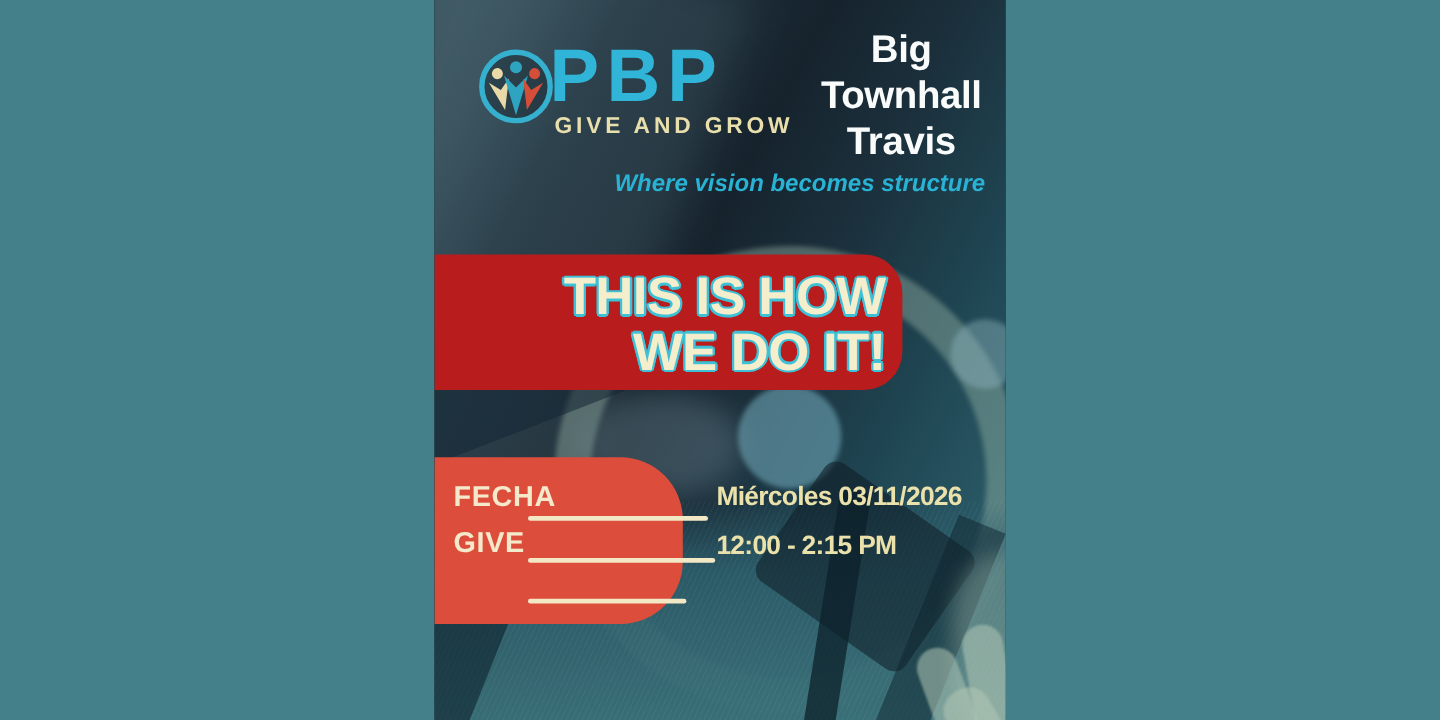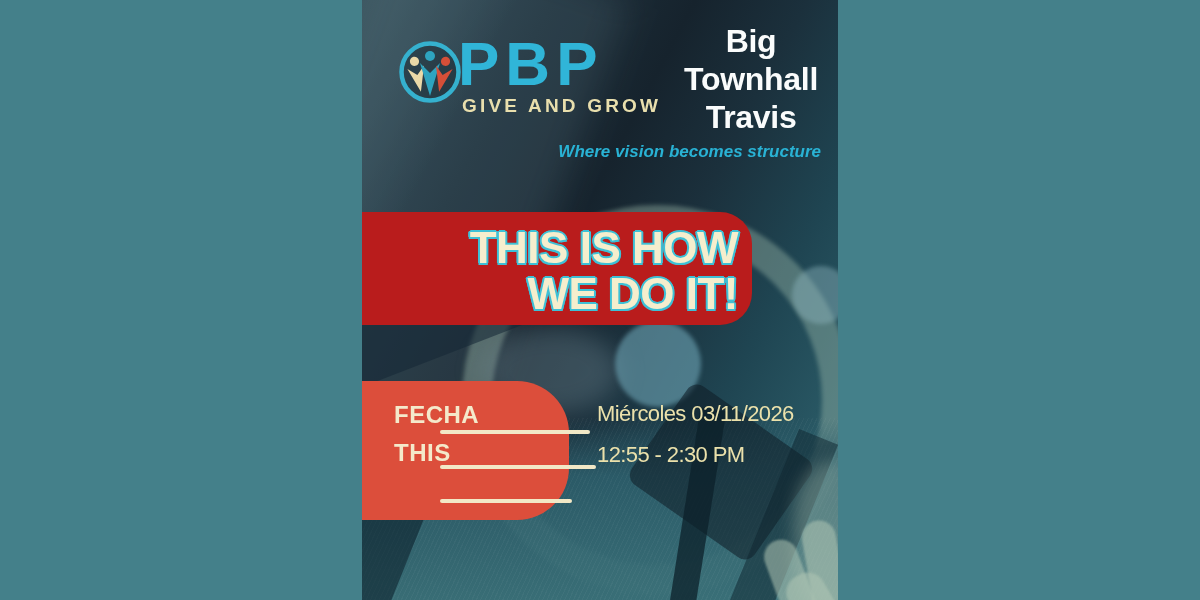--- a/index.html
+++ b/index.html
@@ -92,21 +92,21 @@
     color:#e9dfad;font-size:19px;font-weight:bold;letter-spacing:3.2px;
   }
 
   
   .title{
     position:absolute;right:20px;top:22px;z-index:10;text-align:center;
     color:#fafcfc;font-size:32px;line-height:38px;font-weight:bold;letter-spacing:-0.3px;
   }
   .subtitle{
     position:absolute;right:17px;top:142px;z-index:10;text-align:right;
-    color:#29b2d4;font-size:17px;font-weight:bold;font-style:italic;
+    color:#29b2d4;font-size:20px;font-weight:bold;font-style:italic;
   }
 
   
   .banner{
     position:absolute;left:0;top:212px;width:390px;height:113px;z-index:10;
     background:#b91c1c;border-radius:0 32px 32px 0;
     box-sizing:border-box;padding:13px 14px 17px 0;
     text-align:right;
   }
   .banner .line{
@@ -114,36 +114,36 @@
     text-shadow:2px 0 0 #3ec0d6,-2px 0 0 #3ec0d6,0 2px 0 #3ec0d6,0 -2px 0 #3ec0d6,
       1.5px 1.5px 0 #3ec0d6,-1.5px -1.5px 0 #3ec0d6,1.5px -1.5px 0 #3ec0d6,-1.5px 1.5px 0 #3ec0d6;
   }
 
   
   .red-panel{
     position:absolute;left:0;top:381px;width:207px;height:139px;z-index:9;
     background:#dc4e3b;border-radius:0 52px 52px 0;
   }
   .detail-label{
-    position:absolute;left:32px;z-index:11;
+    position:absolute;left:16px;z-index:11;
     color:#f4e9cb;font-size:24px;line-height:24px;font-weight:bold;letter-spacing:0.5px;
     white-space:nowrap;
   }
   .lbl-fecha{top:403px;}
   .lbl-hora{top:441px;}
   .lbl-direccion{top:475px;}
   .rule{
     position:absolute;left:78px;height:4px;z-index:12;border-radius:2px;background:#f2e8c6;
   }
   .rule.r1{top:430px;width:150px;}
   .rule.r2{top:465px;width:156px;}
   .rule.r3{top:499px;width:132px;}
   .detail-value{
     position:absolute;left:235px;z-index:11;
-    color:#ebe1ab;font-size:22px;line-height:27px;font-weight:normal;letter-spacing:-0.6px;
+    color:#ebe1ab;font-size:22px;line-height:27px;font-weight:bold;letter-spacing:-0.6px;
     white-space:nowrap;
   }
   .val-date{top:400px;}
   .val-time{top:441px;}
   .val-address{top:483px;}
 </style>
 </head>
 <body>
 
 <div class="poster">
@@ -190,20 +190,20 @@
   </div>
   <div class="subtitle">Where vision becomes structure</div>
 
   <div class="banner">
     <div class="line">THIS IS HOW</div>
     <div class="line">WE DO IT!</div>
   </div>
 
   <div class="red-panel"></div>
   <div class="detail-label lbl-fecha">FECHA</div>
-  <div class="detail-label lbl-hora">THIS</div>
+  <div class="detail-label lbl-hora">GIVE</div>
   <div class="rule r1"></div>
   <div class="rule r2"></div>
   <div class="rule r3"></div>
   <div class="detail-value val-date">Miércoles 03/11/2026</div>
-  <div class="detail-value val-time">12:55 - 2:30 PM</div>
+  <div class="detail-value val-time">12:00 - 2:15 PM</div>
 
 </div>
 
 </body></html>

